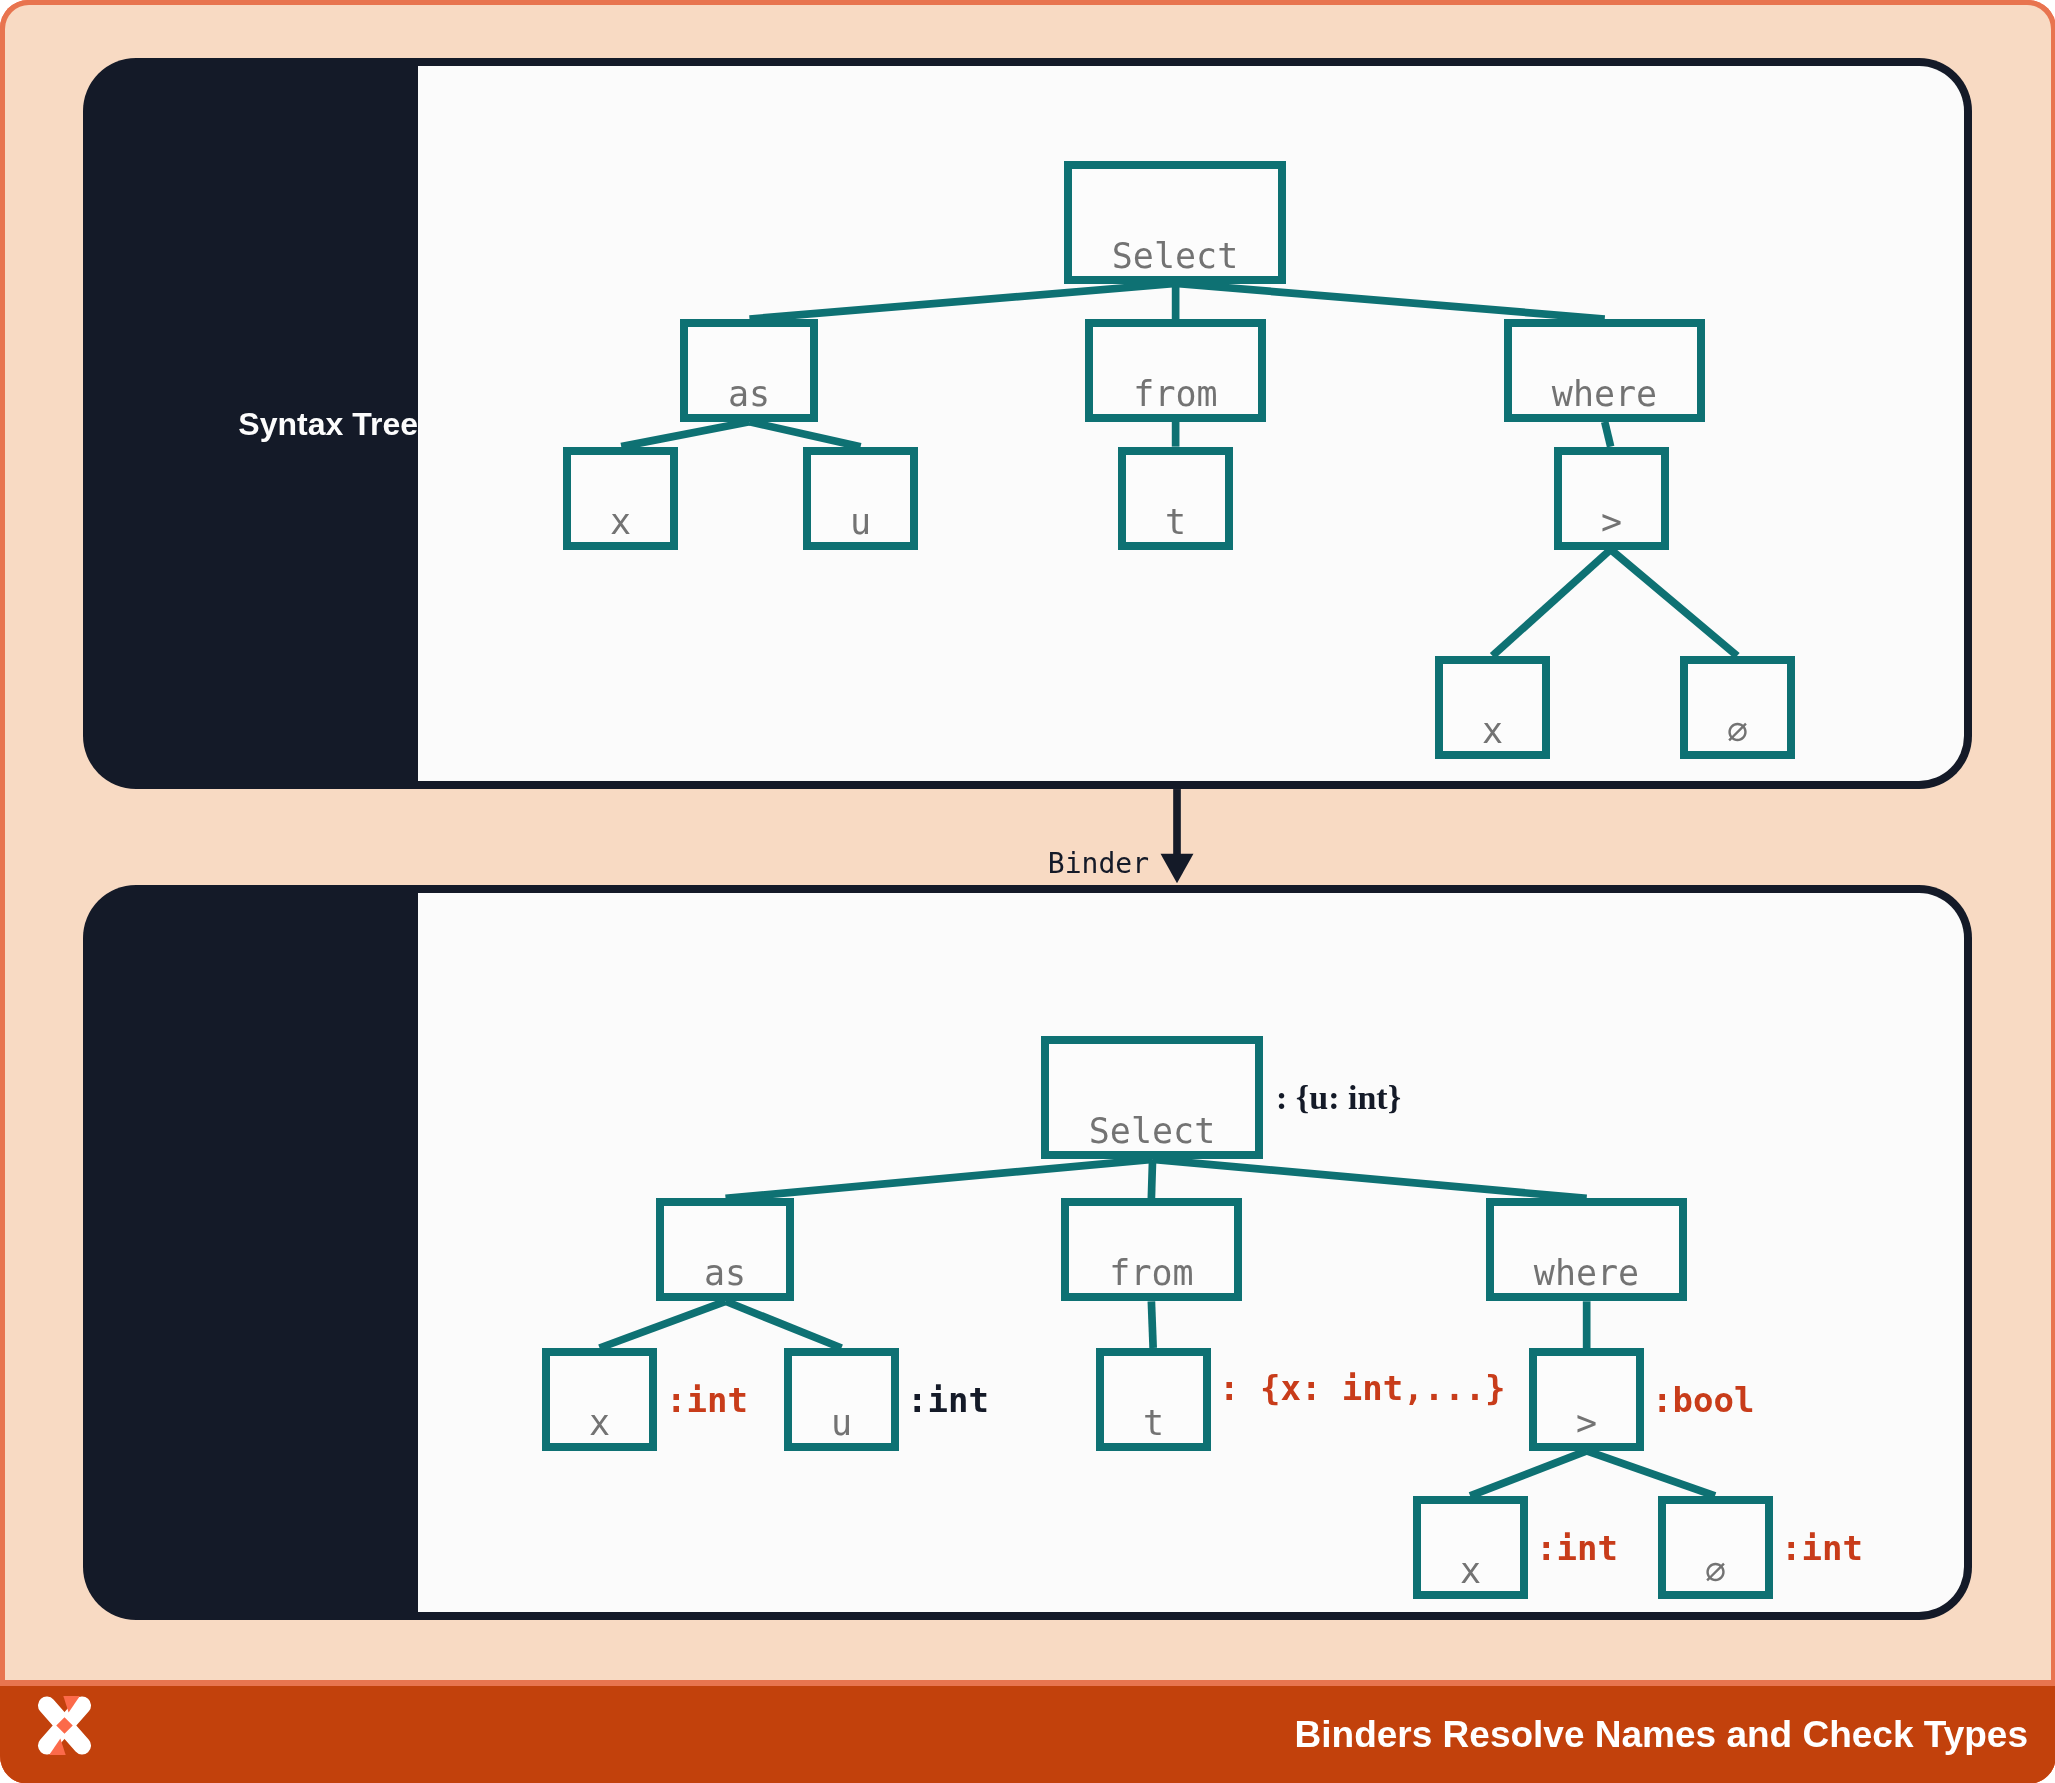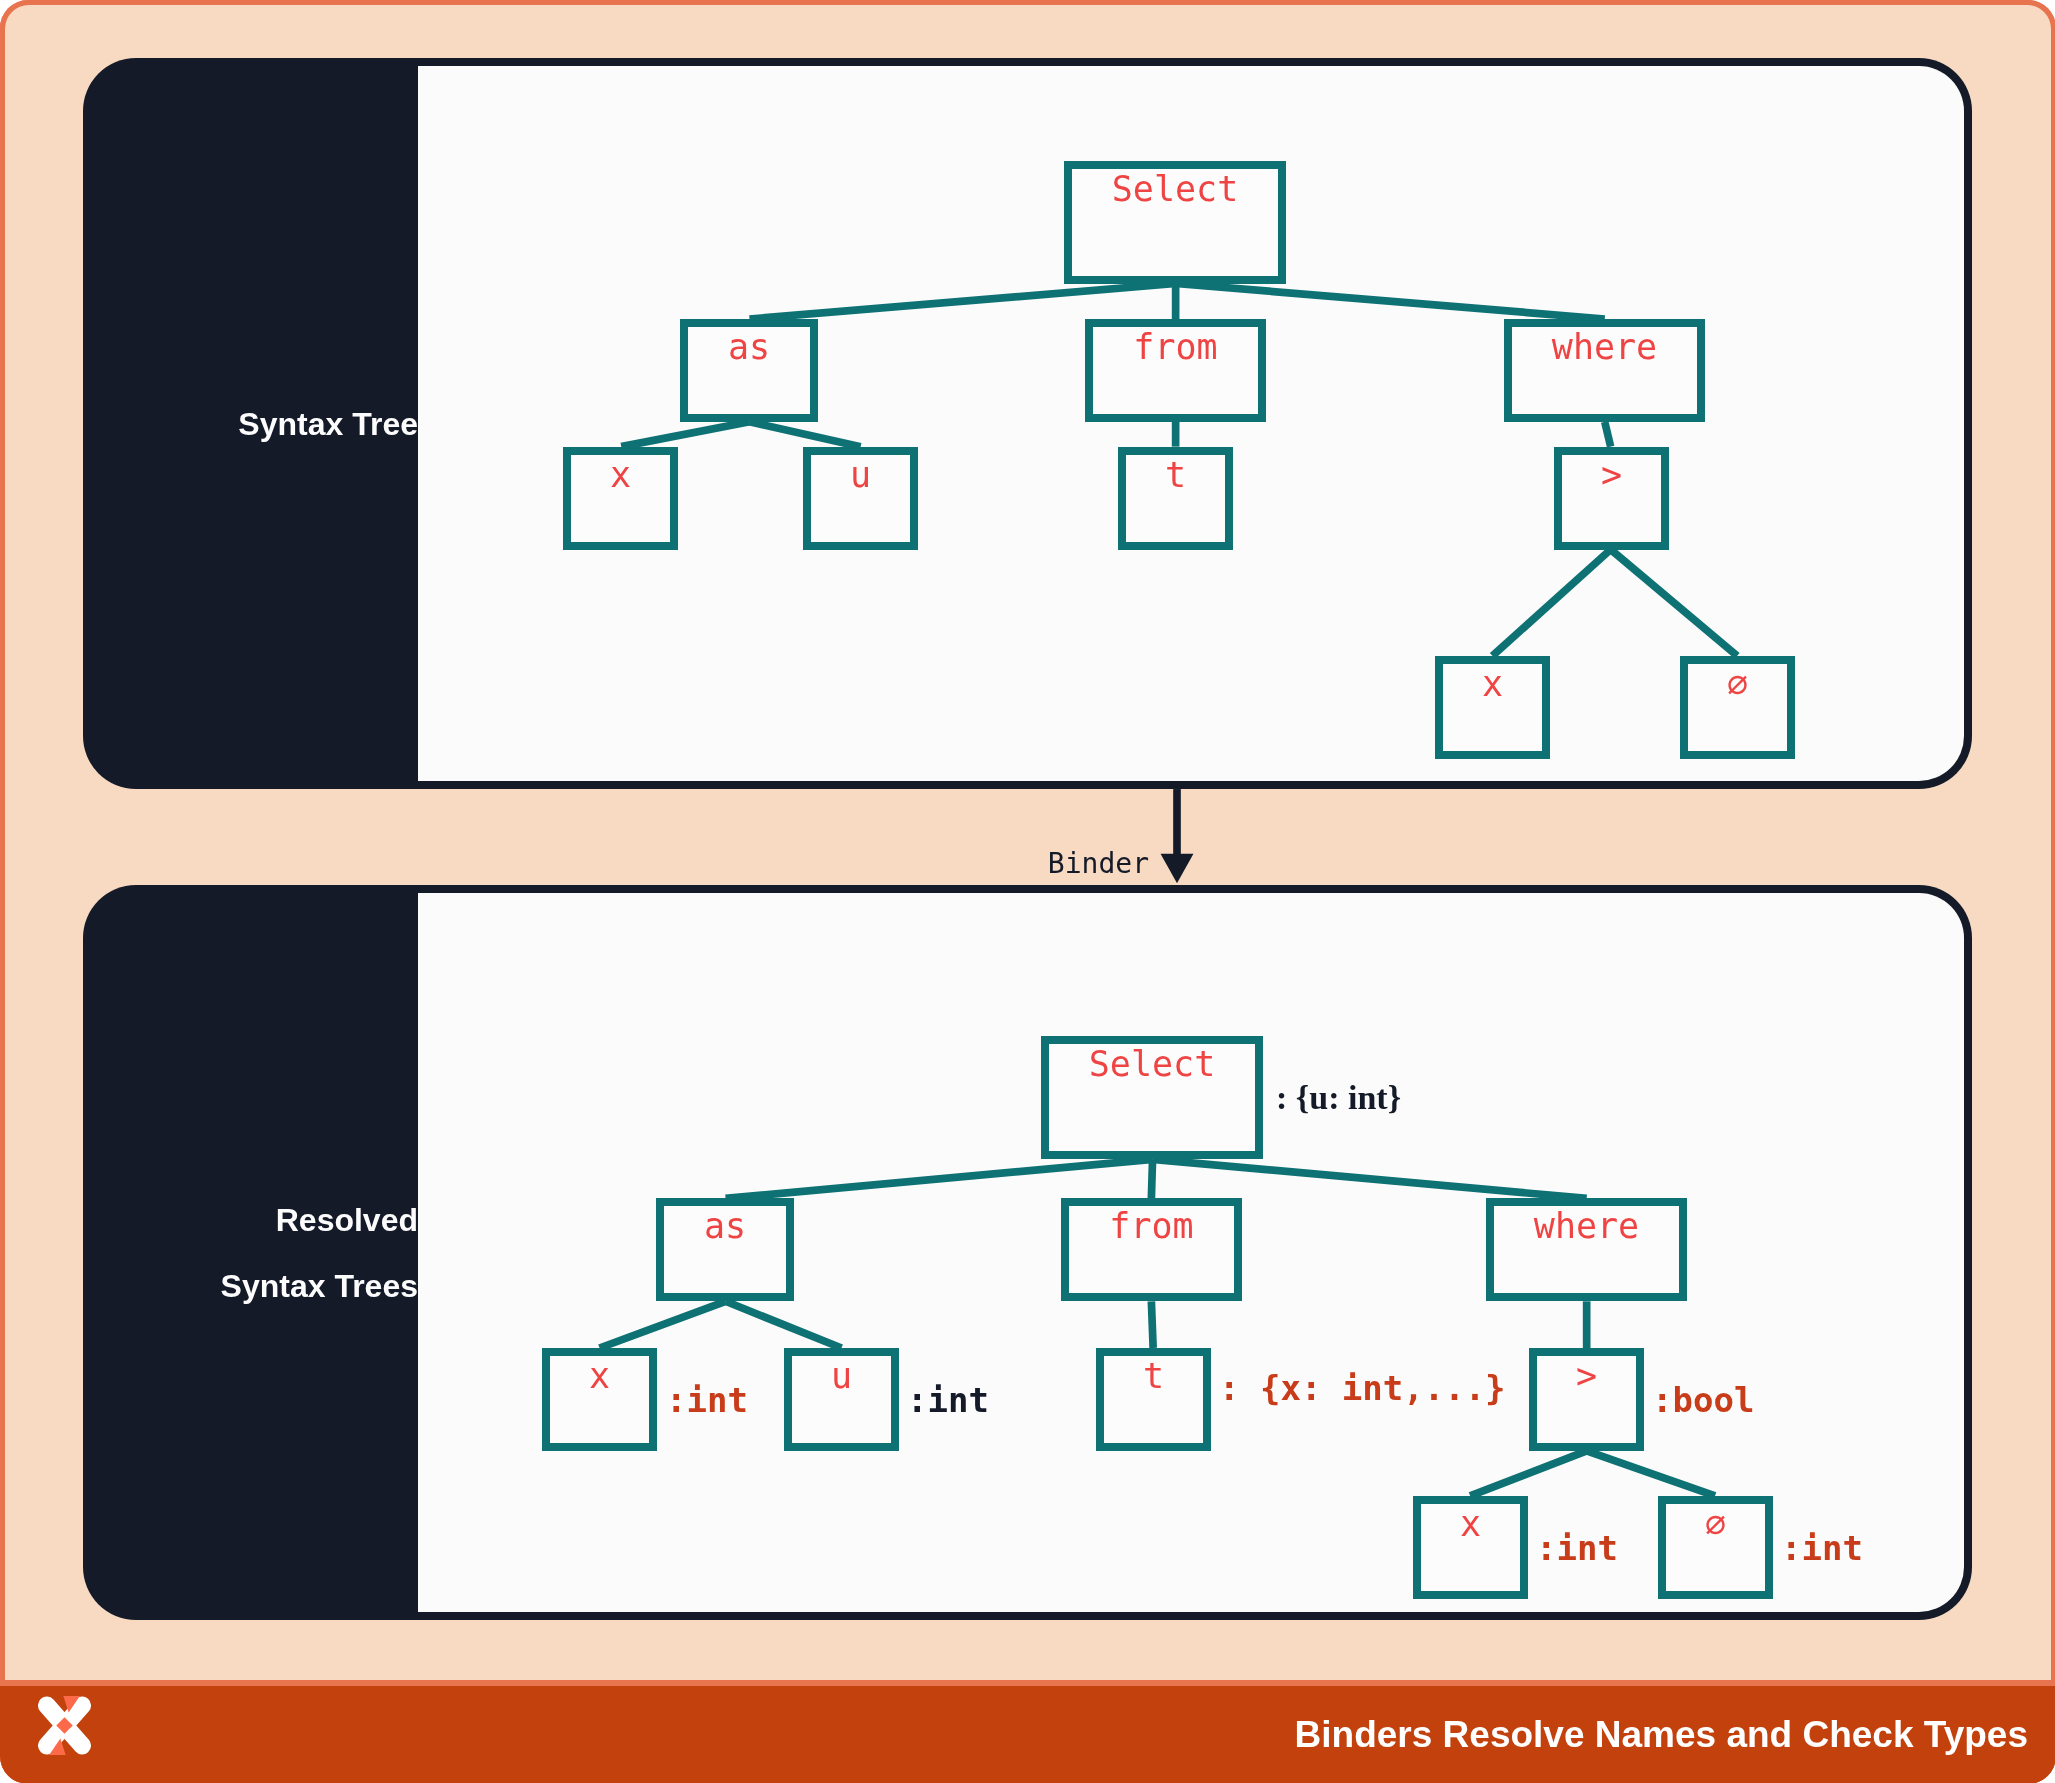--- a/index.html
+++ b/index.html
@@ -11,21 +11,21 @@
 
   .panel { position:absolute; left:83px; width:1889px; background:#141A28; border-radius:53px; }
   .panel-top { top:58px; height:731px; }
   .panel-bottom { top:885px; height:735px; }
   .panel-content { position:absolute; left:335px; top:8.3px; right:8.3px; bottom:8.3px; background:#FBFBFB; border-radius:0 45px 45px 0; overflow:hidden; }
   .sidebar-label { position:absolute; left:0; top:0; bottom:0; width:335px; display:flex; flex-direction:column; align-items:flex-end; justify-content:center; color:#FCFCFC; font-size:32px; font-weight:bold; line-height:66px; text-align:center; }
 
   .edges { position:absolute; left:0; top:0; }
   .edges line { stroke:#0E7173; stroke-width:13; }
 
-  .node { position:absolute; box-sizing:border-box; background:#FCFCFC; border:8.3px solid #0E7173; display:flex; align-items:flex-start; justify-content:center; color:#ef4444; font-family:"DejaVu Sans Mono", monospace; font-size:35px; }
+  .node { position:absolute; box-sizing:border-box; background:#FCFCFC; border:8.3px solid #0E7173; display:flex; align-items:flex-end; justify-content:center; color:#737373; font-family:"DejaVu Sans Mono", monospace; font-size:35px; }
 
   .anno { position:absolute; display:flex; align-items:center; font-family:"DejaVu Sans Mono", monospace; font-weight:bold; font-size:34px; white-space:pre; }
   .anno-dark { color:#141A28; }
   .anno-red  { color:#C83C1A; }
 
   .binder-arrow { position:absolute; left:1157px; top:789px; width:40px; height:96px; }
   .binder-label { position:absolute; right:907px; top:823px; color:#141A28; font-family:"DejaVu Sans Mono", monospace; font-size:28px;margin-top:24px; }
 
   .footer { position:absolute; left:0; right:0; bottom:0; height:98px; background:#c2410c; }
   .footer-title { position:absolute; right:28px; top:0; height:100%; display:flex; align-items:center; color:#ffffff; font-size:37px; font-weight:bold; }
@@ -87,24 +87,20 @@
     </div>
   </div>
 
   <svg class="binder-arrow" viewBox="0 0 68 163">
     <line x1="34" y1="0" x2="34" y2="116" stroke="#141A28" stroke-width="13"></line>
     <polygon points="6,110 62,110 34,160" fill="#141A28"></polygon>
   </svg>
   <div class="binder-label">Binder</div>
 
   <div class="panel panel-bottom">
-    <div class="sidebar-label">
-      <span>Resolved</span>
-      <span>Syntax Trees</span>
-    </div>
     <div class="panel-content">
       <svg class="edges" width="1546" height="719" viewBox="0 0 2614 1215">
         <line x1="1242" y1="450" x2="520" y2="516"></line>
         <line x1="1242" y1="450" x2="1240" y2="516"></line>
         <line x1="1242" y1="450" x2="1976" y2="516"></line>
         <line x1="520" y1="690" x2="307" y2="769"></line>
         <line x1="520" y1="690" x2="716" y2="769"></line>
         <line x1="1240" y1="690" x2="1243" y2="769"></line>
         <line x1="1976" y1="690" x2="1976" y2="769"></line>
         <line x1="1976" y1="943" x2="1779" y2="1019"></line>

